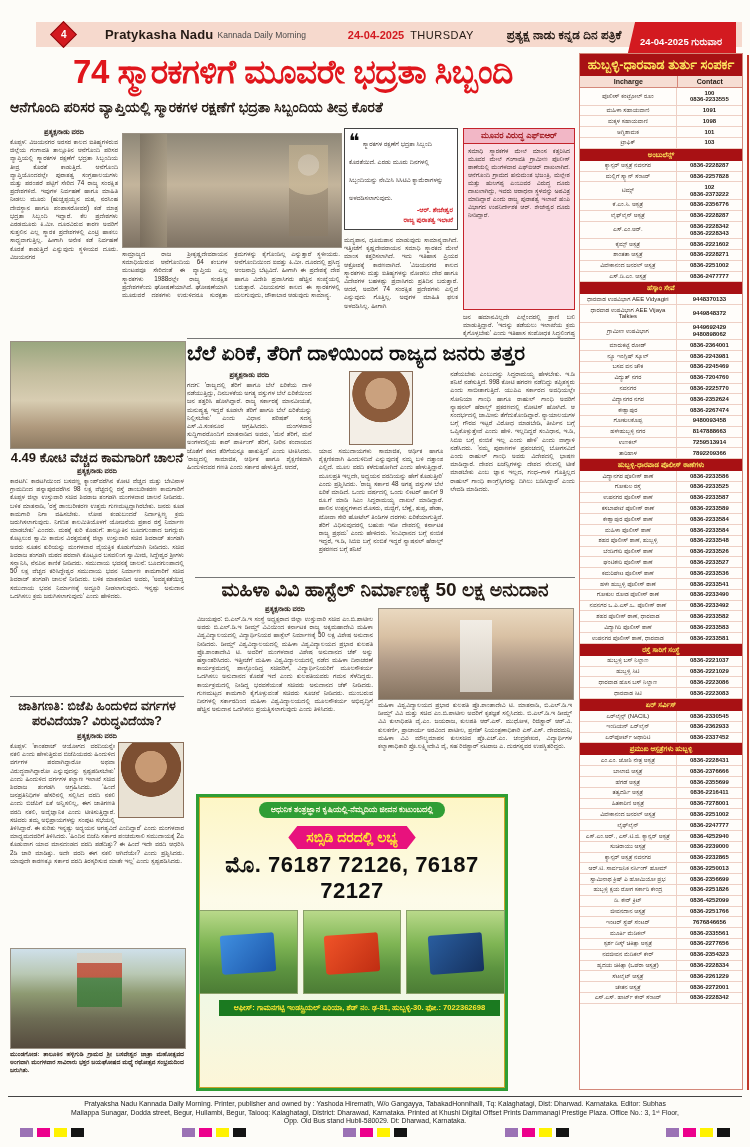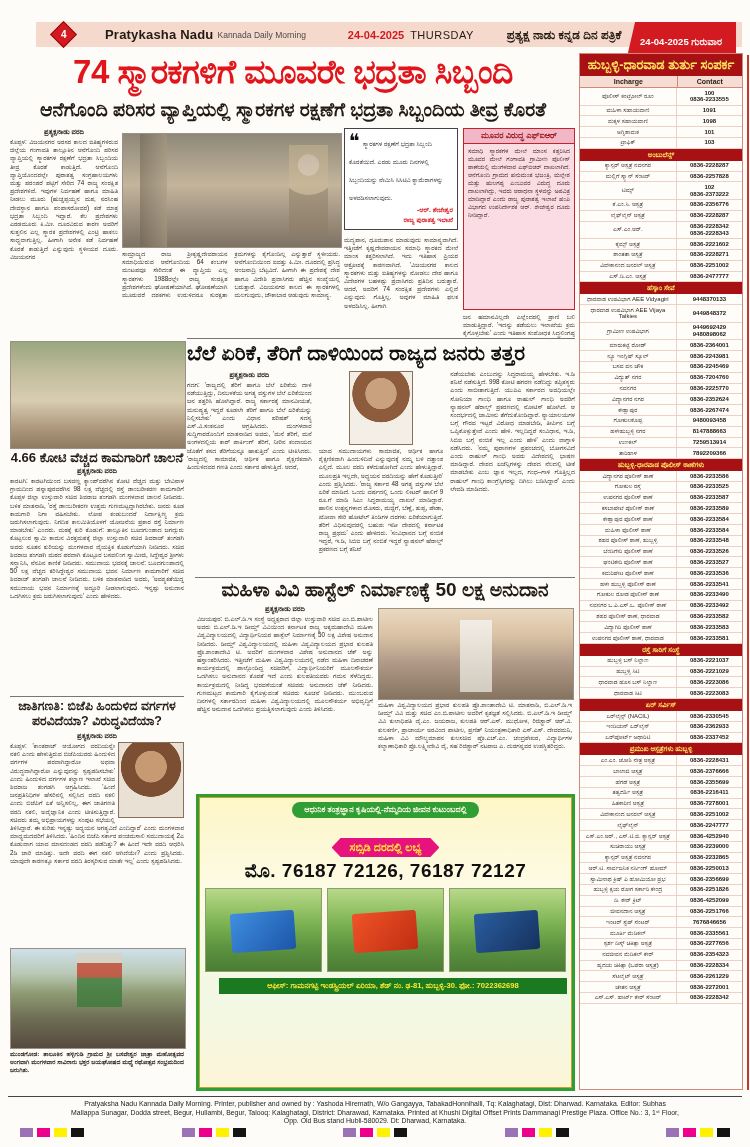--- a/index.html
+++ b/index.html
@@ -17,21 +17,21 @@
   .mast-date{color:#d31a20;font-weight:bold;font-size:11px;margin-left:42px;}
   .mast-day{font-size:11px;margin-left:6px;letter-spacing:.5px;}
   .mast-kn{font-size:12px;font-weight:bold;margin-left:33px;}
   .date-banner{position:absolute;right:6px;top:0;height:39px;background:#d31a20;color:#fff;
         font-size:9.5px;font-weight:bold;display:flex;align-items:center;padding:0 14px;
         clip-path:polygon(9px 0,100% 0,100% 100%,0 100%);}
 
   
   .headline{left:10px;top:52px;width:566px;text-align:center;color:#e0161c;font-weight:bold;
         font-size:33px;line-height:40px;letter-spacing:-.5px;}
-  .subheadline{left:10px;top:99px;width:566px;text-align:center;font-weight:bold;font-size:19px;}
+  .subheadline{left:10px;top:99px;width:566px;text-align:left;font-weight:bold;font-size:14px;}
 
   
   .byline{font-weight:bold;font-size:6.8px;text-align:center;margin:1px 0 2px;}
   .body-txt{font-size:6.3px;line-height:8.2px;text-align:justify;}
   .cap{font-size:6.1px;line-height:7.8px;text-align:justify;font-weight:bold;color:#33271f;}
 
   
   .lead-col1{left:10px;top:127px;width:108px;height:211px;overflow:hidden;}
   .lead-photo{left:122px;top:133px;width:218px;height:113px;
       background:linear-gradient(180deg,#8f8878 0%,#a99e8a 22%,#c4b59c 45%,#9c8f7d 75%,#7e7263 100%);
@@ -80,30 +80,30 @@
   
   .hostel-head{left:195px;top:579px;width:380px;text-align:center;font-weight:bold;font-size:19px;}
   .hostel-left{left:197px;top:604px;width:176px;height:186px;overflow:hidden;}
   .hostel-photo{left:378px;top:608px;width:194px;height:90px;border:1px solid #9a9184;
       background:linear-gradient(180deg,#ead9c0 0%,#d9c1a4 30%,#b09a87 60%,#857360 100%);}
   .hostel-photo:before{content:"";position:absolute;left:42%;top:12%;width:16%;height:80%;
       background:linear-gradient(180deg,#f4f2ee,#ded9cf);opacity:.85;}
   .hostel-cap{left:378px;top:701px;width:194px;height:89px;overflow:hidden;}
 
   
-  .ad-box{left:196px;top:794px;width:379px;height:297px;border:3px solid #2f9e35;box-sizing:border-box;
+  .ad-box{left:196px;top:794px;width:312px;height:297px;border:3px solid #2f9e35;box-sizing:border-box;
       background:linear-gradient(180deg,#fdf6c6 0%,#fdfbe9 35%,#f1f8e4 70%,#fdf6d8 100%);
       box-shadow:inset 0 0 0 1px #caa22a;text-align:center;}
   .ad-pill{display:inline-block;margin-top:5px;background:#2f9e35;color:#fffbe0;font-weight:bold;
       font-size:8px;padding:3px 12px;border-radius:10px;}
-  .ad-ribbon{display:inline-block;margin-top:20px;background:#e8127d;color:#ffe932;font-weight:bold;
-      font-size:11px;padding:3px 18px;clip-path:polygon(0 50%,9px 0,calc(100% - 9px) 0,100% 50%,calc(100% - 9px) 100%,9px 100%);}
+  .ad-ribbon{display:inline-block;margin-top:8px;background:#e8127d;color:#ffe932;font-weight:bold;
+      font-size:14px;padding:3px 18px;clip-path:polygon(0 50%,9px 0,calc(100% - 9px) 0,100% 50%,calc(100% - 9px) 100%,9px 100%);}
   .ad-title{color:#d31420;font-weight:bold;font-size:30px;line-height:34px;margin-top:4px;}
   .ad-line{color:#1a7a1f;font-weight:bold;font-size:11px;margin-top:4px;}
-  .ad-phone{color:#101010;font-weight:bold;font-size:19px;margin-top:3px;letter-spacing:.5px;}
+  .ad-phone{color:#101010;font-weight:bold;font-size:22px;margin-top:3px;letter-spacing:.5px;}
   .ad-imgs{display:flex;gap:5px;justify-content:center;margin-top:6px;}
   .ad-img{width:115px;height:82px;border:1px solid #8aa06a;position:relative;
       background:linear-gradient(180deg,#b9d98a 0%,#7fb554 40%,#5d9440 70%,#4c7c35 100%);overflow:hidden;}
   .ad-img i{position:absolute;left:22%;top:28%;width:56%;height:48%;display:block;transform:rotate(-4deg);border-radius:3px;}
   .ad-img.i1 i{background:linear-gradient(135deg,#3f8fe0,#1c55a8);}
   .ad-img.i2 i{background:linear-gradient(135deg,#f05428,#bf2d12);}
   .ad-img.i3 i{background:linear-gradient(135deg,#2a5ea0,#15315e);}
   .ad-office{margin-top:6px;background:#1b7a20;color:#ffe932;font-weight:bold;font-size:7.6px;
       padding:3px 2px;margin-left:20px;margin-right:5px;}
 
@@ -181,21 +181,21 @@
     <div class="price-col">
       <div class="portrait"></div>
       <div class="body-txt">ಯಾವ ಸಮುದಾಯಗಳು ಸಾಮಾಜಿಕ, ಆರ್ಥಿಕ ಹಾಗೂ ಶೈಕ್ಷಣಿಕವಾಗಿ ಹಿಂದುಳಿದಿವೆ ಎನ್ನುವುದಕ್ಕೆ ನಮ್ಮ ಬಳಿ ದತ್ತಾಂಶ ಎಲ್ಲಿದೆ. ಮೂಲ ವರದಿ ಕಳೆದುಹೋಗಿದೆ ಎಂದು ಹೇಳುತ್ತಿದ್ದಾರೆ. ಮೂಲಪ್ರತಿ ಇಲ್ಲದೇ, ಅಧ್ಯಯನ ವರದಿಯನ್ನು ಹೇಗೆ ಕೊಡುತ್ತೀರಿ' ಎಂದು ಪ್ರಶ್ನಿಸಿದರು. 'ರಾಜ್ಯ ಸರ್ಕಾರ 48 ಅಗತ್ಯ ವಸ್ತುಗಳ ಬೆಲೆ ಏರಿಕೆ ಮಾಡಿದೆ. ಒಂದು ವರ್ಷದಲ್ಲಿ ಒಂದು ಲೀಟರ್ ಹಾಲಿಗೆ 9 ರೂ.ಗೆ ಮಾಡಿ ಸಿಎಂ ಸಿದ್ದರಾಮಯ್ಯ ದಾಖಲೆ ಮಾಡಿದ್ದಾರೆ. ಹಾಲಿನ ಉತ್ಪನ್ನಗಳಾದ ಮೊಸರು, ಮಜ್ಜಿಗೆ, ಬೆಣ್ಣೆ, ತುಪ್ಪ, ಪೇಡಾ, ಖೋವಾ ಸೇರಿ ಹೋಟೆಲ್ ತಿಂಡಿಗಳ ದರಗಳು ಏರಿಕೆಯಾಗುತ್ತಿವೆ. ತೆರಿಗೆ ವಿಧಿಸುವುದರಲ್ಲಿ ಬಹುಶಃ ಇಡೀ ದೇಶದಲ್ಲಿ ಕರ್ನಾಟಕ ರಾಜ್ಯ ಪ್ರಥಮ' ಎಂದು ಹೇಳಿದರು. 'ಸಂವಿಧಾನದ ಬಗ್ಗೆ ನಂಬಿಕೆ ಇದ್ದರೆ, ಇ.ಡಿ, ಸಿಬಿಐ ಬಗ್ಗೆ ನಂಬಿಕೆ ಇದ್ದರೆ ನ್ಯಾಷನಲ್ ಹೆರಾಲ್ಡ್ ಪ್ರಕರಣದ ಬಗ್ಗೆ ತನಿಖೆ</div>
     </div>
     <div class="price-col">
       <div class="body-txt">ನಡೆಯಬೇಕು ಎಂಬುದನ್ನು ಸಿದ್ದರಾಮಯ್ಯ ಹೇಳಬೇಕು. ಇ.ಡಿ ತನಿಖೆ ನಡೆಸುತ್ತಿದೆ. 998 ಕೋಟಿ ಹಗರಣ ನಡೆದಿದ್ದು ತಪ್ಪಿತಸ್ಥರು ಎಂದು ಸಾಬೀತಾಗುತ್ತಿದೆ. ಯುಪಿಎ ಸರ್ಕಾರದ ಅವಧಿಯಲ್ಲೇ ಸೋನಿಯಾ ಗಾಂಧಿ ಹಾಗೂ ರಾಹುಲ್ ಗಾಂಧಿ ಅವರಿಗೆ ನ್ಯಾಷನಲ್ ಹೆರಾಲ್ಡ್ ಪ್ರಕರಣದಲ್ಲಿ ನೋಟಿಸ್ ಹೋಗಿದೆ. ಆ ಸಂದರ್ಭದಲ್ಲಿ ಜಾಮೀನು ತೆಗೆದುಕೊಂಡಿದ್ದಾರೆ. ನ್ಯಾಯಾಲಯಗಳ ಬಗ್ಗೆ ಗೌರವ ಇಟ್ಟರೆ ವಿರೋಧ ಮಾಡಬೇಡಿ, ತೀರ್ಪಿನ ಬಗ್ಗೆ ಒಪ್ಪಿಕೊಳ್ಳುತ್ತೇವೆ ಎಂದು ಹೇಳಿ. ಇಲ್ಲದಿದ್ದರೆ ಸಂವಿಧಾನ, ಇ.ಡಿ, ಸಿಬಿಐ ಬಗ್ಗೆ ನಂಬಿಕೆ ಇಲ್ಲ ಎಂದು ಹೇಳಿ' ಎಂದು ವಾಗ್ದಾಳಿ ನಡೆಸಿದರು. 'ನಮ್ಮ ಪುರಾಣಗಳ ಪ್ರಪಂಚದಲ್ಲಿ ಬೋಗಸವಿದೆ ಎಂದು ರಾಹುಲ್ ಗಾಂಧಿ ಅವರು ವಿದೇಶದಲ್ಲಿ ಭಾಷಣ ಮಾಡಿದ್ದಾರೆ. ದೇಶದ ಏಜೆನ್ಸಿಗಳನ್ನು ದೇಶದ ನೆಲದಲ್ಲಿ ಟೀಕೆ ಮಾಡಬೇಕು ಎಂಬ ಜ್ಞಾನ ಇಲ್ಲದ, ಗಂಧ–ಗಾಳಿ ಗೊತ್ತಿಲ್ಲದ ರಾಹುಲ್ ಗಾಂಧಿ ಕಾಂಗ್ರೆಸ್ಸಿಗರನ್ನು ದಿಗಿಲು ಬಡಿಸಿದ್ದಾರೆ' ಎಂದು ಲೇವಡಿ ಮಾಡಿದರು.</div>
     </div>
   </div>
 
   <div class="abs crore-photo"></div>
-  <div class="abs crore-head">4.66 ಕೋಟಿ ವೆಚ್ಚದ ಕಾಮಗಾರಿಗೆ ಚಾಲನೆ</div>
+  <div class="abs crore-head">4.49 ಕೋಟಿ ವೆಚ್ಚದ ಕಾಮಗಾರಿಗೆ ಚಾಲನೆ</div>
   <div class="abs crore-body">
     <div class="byline">ಪ್ರತ್ಯಕ್ಷನಾಡು ವರದಿ</div>
     <div class="body-txt">ಕಾರಟಗಿ: ಕಾರಟಗಿಯಿಂದ ಬಸವಣ್ಣ ಕ್ಯಾಂಪ್‌ವರೆಗಿನ ಕೋಟಿ ವೆಚ್ಚದ ಮತ್ತು ಬೇವಿನಾಳ ಗ್ರಾಮದಿಂದ ಪನ್ನಾಪುರವರೆಗಿನ 98 ಲಕ್ಷ ವೆಚ್ಚದಲ್ಲಿ ರಸ್ತೆ ಡಾಂಬರೀಕರಣ ಕಾಮಗಾರಿಗೆ ಕೊಪ್ಪಳ ಜಿಲ್ಲಾ ಉಸ್ತುವಾರಿ ಸಚಿವ ಶಿವರಾಜ ತಂಗಡಗಿ ಮಂಗಳವಾರ ಚಾಲನೆ ನೀಡಿದರು. ಬಳಿಕ ಮಾತನಾಡಿ, 'ರಸ್ತೆ ಡಾಂಬರೀಕರಣ ಉತ್ತಮ ಗುಣಮಟ್ಟದ್ದಾಗಿರಬೇಕು. ಜನರು ಕೂಡ ಕಾಮಗಾರಿ ನಿಗಾ ವಹಿಸಬೇಕು. ಲೋಪ ಕಂಡುಬಂದರೆ ನಿರ್ದಾಕ್ಷಿಣ್ಯ ಕ್ರಮ ಜರುಗಿಸಲಾಗುವುದು. ನಿಗದಿತ ಕಾಲಮಿತಿಯೊಳಗೆ ಯೋಜನೆಯ ಪ್ರಕಾರ ರಸ್ತೆ ನಿರ್ಮಾಣ ಮಾಡಬೇಕು' ಎಂದರು. ಮಠಕ್ಕೆ ಕುರಿ ಕೊಡುಗೆ: ತಾಲ್ಲೂಕಿನ ಬೂದಗುಂಪಾದ ಜಗದ್ಗುರು ಕೊಟ್ಟಲುರ ಸ್ವಾಮಿ ಕಾಮನ ವಿರಕ್ತಮಠಕ್ಕೆ ಜಿಲ್ಲಾ ಉಸ್ತುವಾರಿ ಸಚಿವ ಶಿವರಾಜ್ ತಂಗಡಗಿ ಅವರು ನೂತನ ಕುರಿಯನ್ನು ಮಂಗಳವಾರ ವೈಯಕ್ತಿಕ ಕೊಡುಗೆಯಾಗಿ ನೀಡಿದರು. ಸಚಿವ ಶಿವರಾಜ ತಂಗಡಗಿ ಮಠದ ಪರವಾಗಿ ಕೊಟ್ಟೂರ ಬಸವಲಿಂಗ ಸ್ವಾಮೀಜಿ, ಸಿದ್ದೇಶ್ವರ ಶ್ರೀಗಳು ಸನ್ಮಾನಿಸಿ, ನೆನಪಿನ ಕಾಣಿಕೆ ನೀಡಿದರು. ಸಮುದಾಯ ಭವನಕ್ಕೆ ಚಾಲನೆ: ಬೂದಗುಂಪಾದಲ್ಲಿ 50 ಲಕ್ಷ ವೆಚ್ಚದ ಕರಿಸಿದ್ದೇಶ್ವರ ಸಮುದಾಯ ಭವನ ನಿರ್ಮಾಣ ಕಾಮಗಾರಿಗೆ ಸಚಿವ ಶಿವರಾಜ್ ತಂಗಡಗಿ ಚಾಲನೆ ನೀಡಿದರು. ಬಳಿಕ ಮಾತನಾಡಿದ ಅವರು, 'ಅವಶ್ಯಕತೆಯಿದ್ದ ಸಮುದಾಯ ಭವನ ನಿರ್ಮಾಣಕ್ಕೆ ಅದ್ದೂರಿ ನೀಡಲಾಗುವುದು. ಇನ್ನಷ್ಟು ಅನುದಾನ ಒದಗಿಸಲು ಕ್ರಮ ಜರುಗಿಸಲಾಗುವುದು' ಎಂದು ಹೇಳಿದರು.</div>
   </div>
 
   <div class="abs rule" style="left:10px;top:696px;width:174px;"></div>
   <div class="abs caste-head">ಜಾತಿಗಣತಿ: ಬಿಜೆಪಿ ಹಿಂದುಳಿದ ವರ್ಗಗಳ ಪರವಿದೆಯಾ? ವಿರುದ್ಧವಿದೆಯಾ?</div>
   <div class="abs caste-body">
     <div class="byline">ಪ್ರತ್ಯಕ್ಷನಾಡು ವರದಿ</div>
     <div class="caste-portrait"></div>

